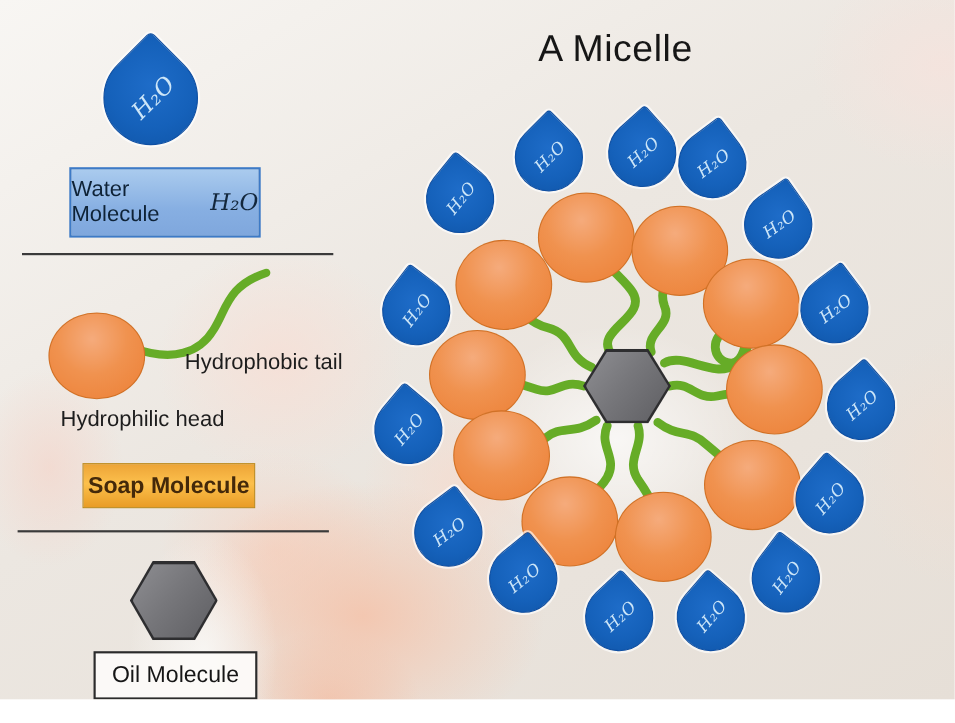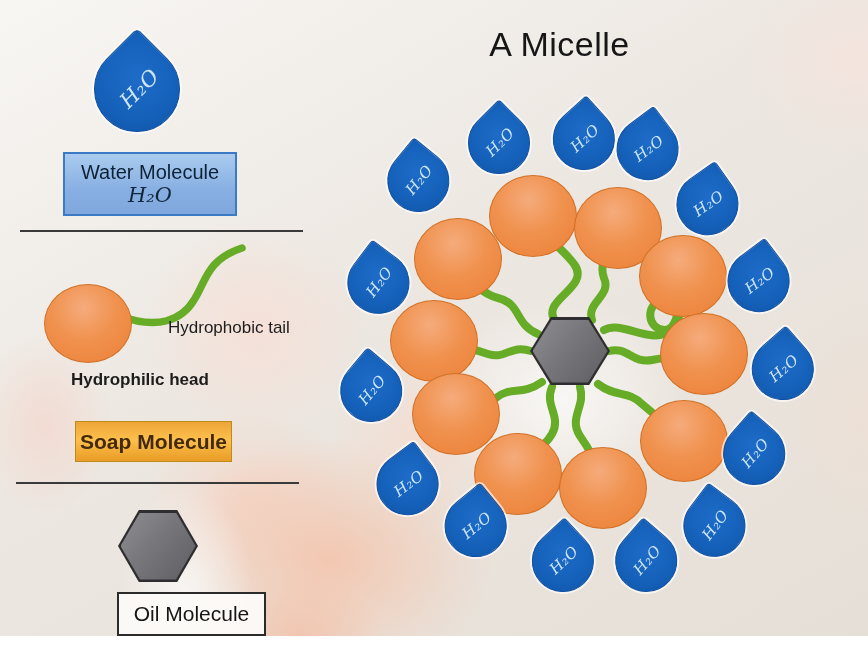--- a/index.html
+++ b/index.html
@@ -32,32 +32,32 @@
   .drop .lbl{position:absolute;inset:0;display:flex;align-items:center;justify-content:center;
     padding-top:6px;transform:rotate(-45deg);
     font-family:"DejaVu Serif",serif;font-style:italic;
     font-size:15px;color:#cde6f8;letter-spacing:.5px;}
   .drop.big{width:100px;height:118px;}
   .drop.big .shape{left:8px;top:20px;width:84px;height:84px;}
   .drop.big .lbl{font-size:21px;padding-top:10px;}
   
   .waterbox{left:63px;top:152px;width:170px;height:60px;
     background:linear-gradient(180deg,#aacbee 0%, #87afe2 60%, #7fa7dd 100%);
-    border:2px solid #3d7ac6;display:flex;flex-direction:column;align-items:center;justify-content:center;}
+    border:2px solid #3d7ac6;display:flex;flex-direction:row;align-items:center;}
   .waterbox .l1{font-size:20px;color:#0e2236;}
   .waterbox .l2{font-family:"DejaVu Serif",serif;font-style:italic;font-size:21px;color:#13273c;margin-top:-1px;}
   .divider{height:2px;background:#3a3a3a;}
   .soapbox{left:75px;top:421px;width:155px;height:39px;
     background:linear-gradient(180deg,#eda437 0%, #fcc04c 45%, #e99c26 100%);
     border:1px solid #bd8a1c;display:flex;align-items:center;justify-content:center;
     font-size:21px;font-weight:bold;color:#44290a;}
   .oilbox{left:85px;top:592px;width:145px;height:40px;
     background:rgba(252,250,248,0.95);border:2px solid #2b2b2b;
-    display:flex;align-items:center;justify-content:center;font-size:21px;color:#161616;margin-left:32px;}
-  .small-label{font-size:17px;color:#1d1d1d;}
+    display:flex;align-items:center;justify-content:center;font-size:21px;color:#161616;}
+  .small-label{font-size:20px;color:#1d1d1d;}
   
   .head{border-radius:50%;
     background:radial-gradient(circle at 45% 30%, #f5ab7c 0%, #f0924f 45%, #ec7f35 100%);
     border:1px solid rgba(203,108,32,0.85);}
   
   .hex{clip-path:polygon(26% 0%,74% 0%,100% 50%,74% 100%,26% 100%,0% 50%);background:#2e2e30;}
   .hex .inner{position:absolute;inset:2.5px;
     clip-path:polygon(26% 0%,74% 0%,100% 50%,74% 100%,26% 100%,0% 50%);
     background:linear-gradient(130deg,#8e8e92 0%, #77777b 45%, #5e5e62 100%);}
   svg.tails{left:0;top:0;pointer-events:none;}
@@ -79,21 +79,21 @@
     <div class="l2">H₂O</div>
   </div>
 
   <div class="abs divider" style="left:20px;top:230px;width:283px;"></div>
 
   <svg class="abs tails" width="868" height="657" viewBox="0 0 868 657">
     <path d="M120 316 C158 330 182 320 194 300 C206 282 206 260 242 248" fill="none" stroke="#66ac27" stroke-width="7.5" stroke-linecap="round"></path>
   </svg>
   <div class="abs head" style="left:44px;top:284px;width:86px;height:77px;"></div>
   <div class="abs small-label" style="left:168px;top:318px;">Hydrophobic tail</div>
-  <div class="abs small-label" style="left:71px;top:370px;font-weight:bold;">Hydrophilic head</div>
+  <div class="abs small-label" style="left:55px;top:370px;">Hydrophilic head</div>
 
   <div class="abs soapbox">Soap Molecule</div>
 
   <div class="abs divider" style="left:16px;top:482px;width:283px;"></div>
 
   <div class="abs hex" style="left:118px;top:510px;width:80px;height:72px;">
     <div class="inner"></div>
   </div>
   <div class="abs oilbox">Oil Molecule</div>
 

